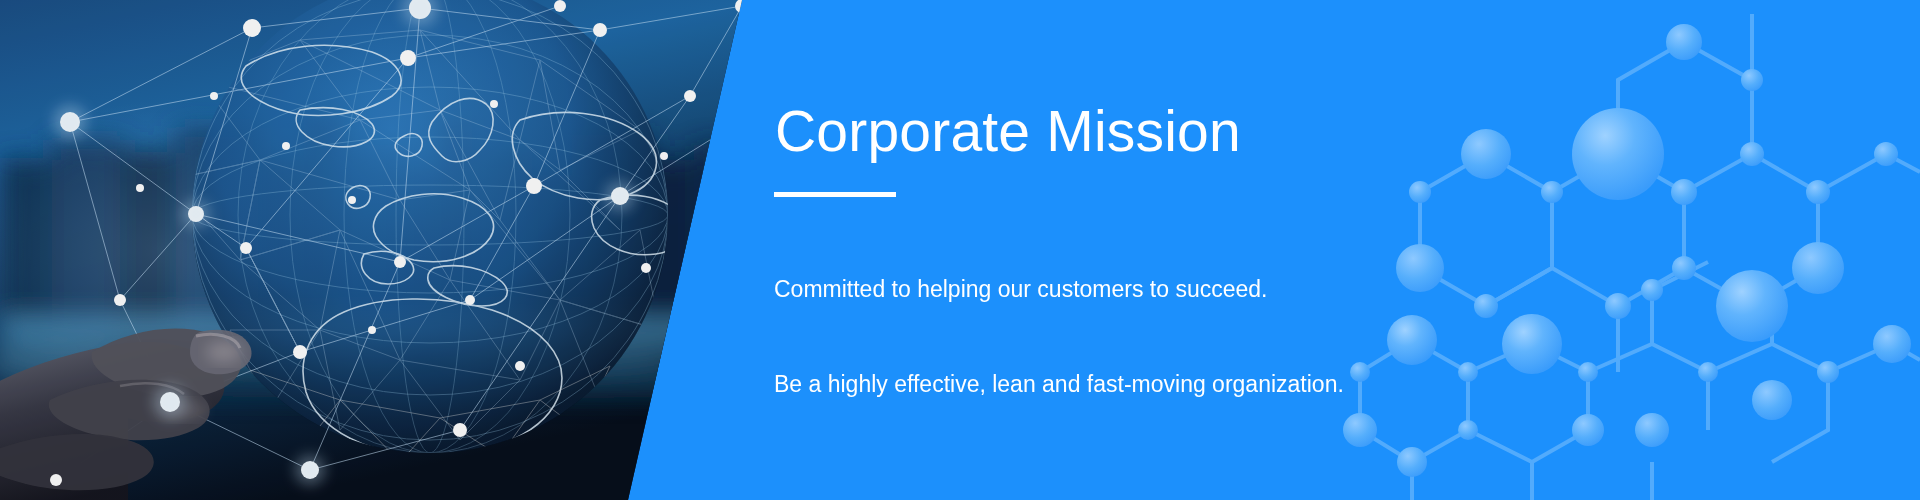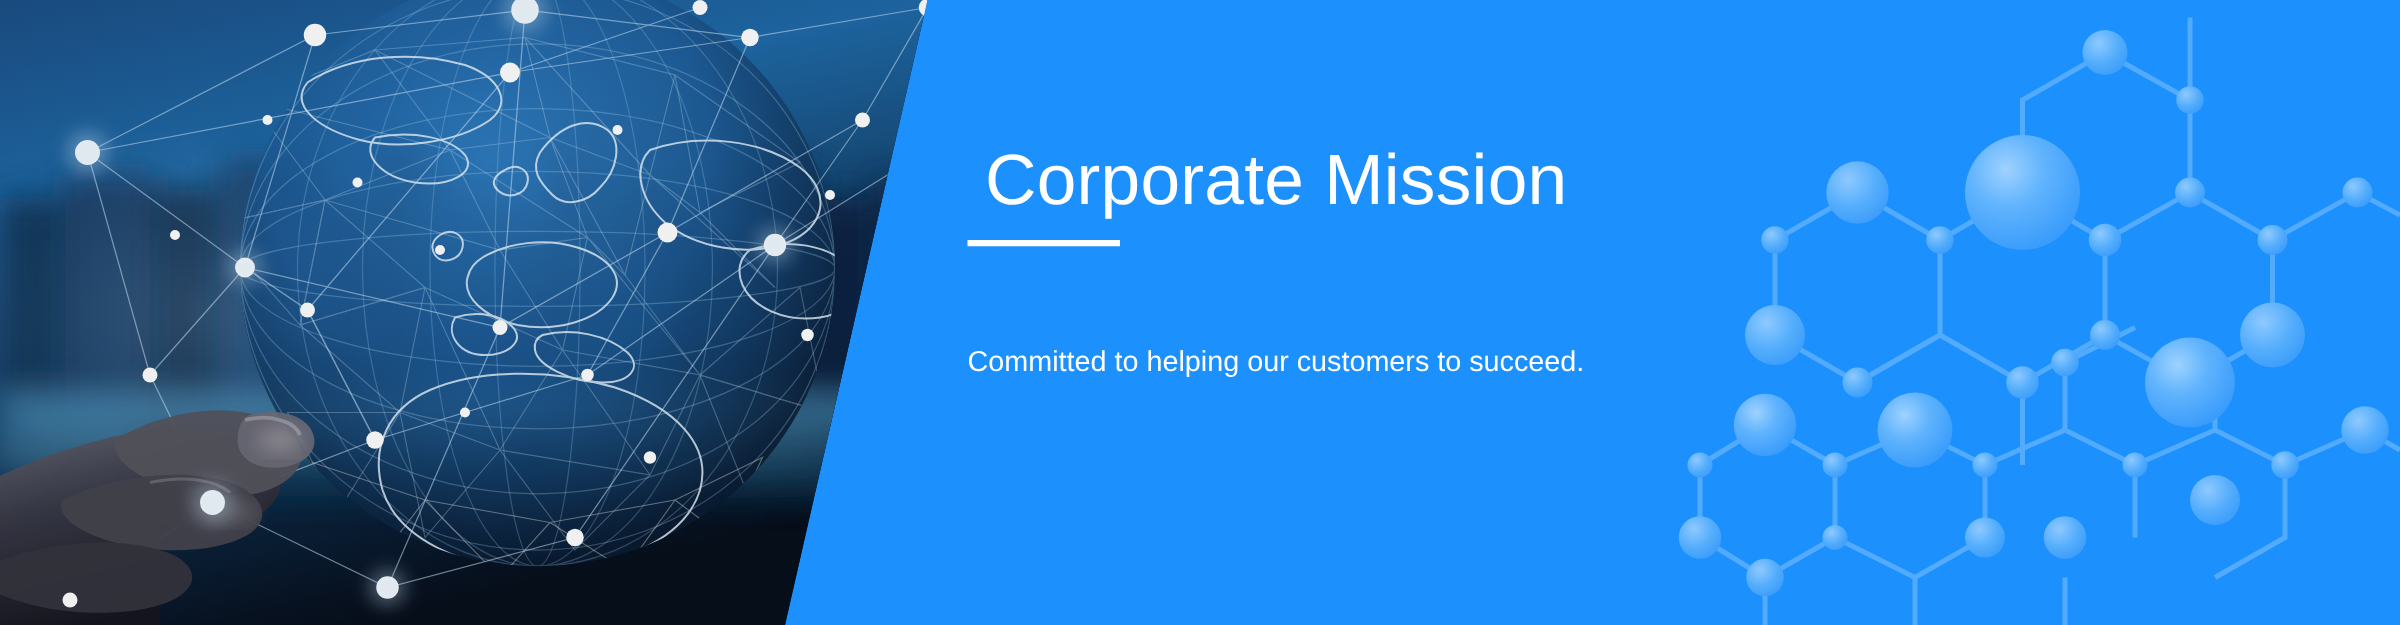--- a/index.html
+++ b/index.html
@@ -72,21 +72,21 @@
     position: absolute;
     left: 772px;
     top: 0;
     width: 700px;
     height: 500px;
   }
   .title {
     position: absolute;
     left: 0;
     top: 94px;
-    margin: 16px;
+    margin: 3px;
     font-family: "Liberation Sans", sans-serif;
     font-weight: 400;
     font-size: 57px;
     line-height: 68px;
     letter-spacing: 0.2px;
     color: #ffffff;
     white-space: nowrap;
   }
   .divider {
     position: absolute;
@@ -427,17 +427,18 @@
     </div>
   </div>
 
   <div class="content">
     <h1 class="title">Corporate Mission</h1>
 
     <div class="divider"></div>
 
     <p class="body-text">
       <span class="line">Committed to helping our customers to succeed.</span>
+      <span class="line">Be a highly effective, lean and fast-moving organization.</span>
       
     </p>
   </div>
 
 </div>
 
 </body></html>

